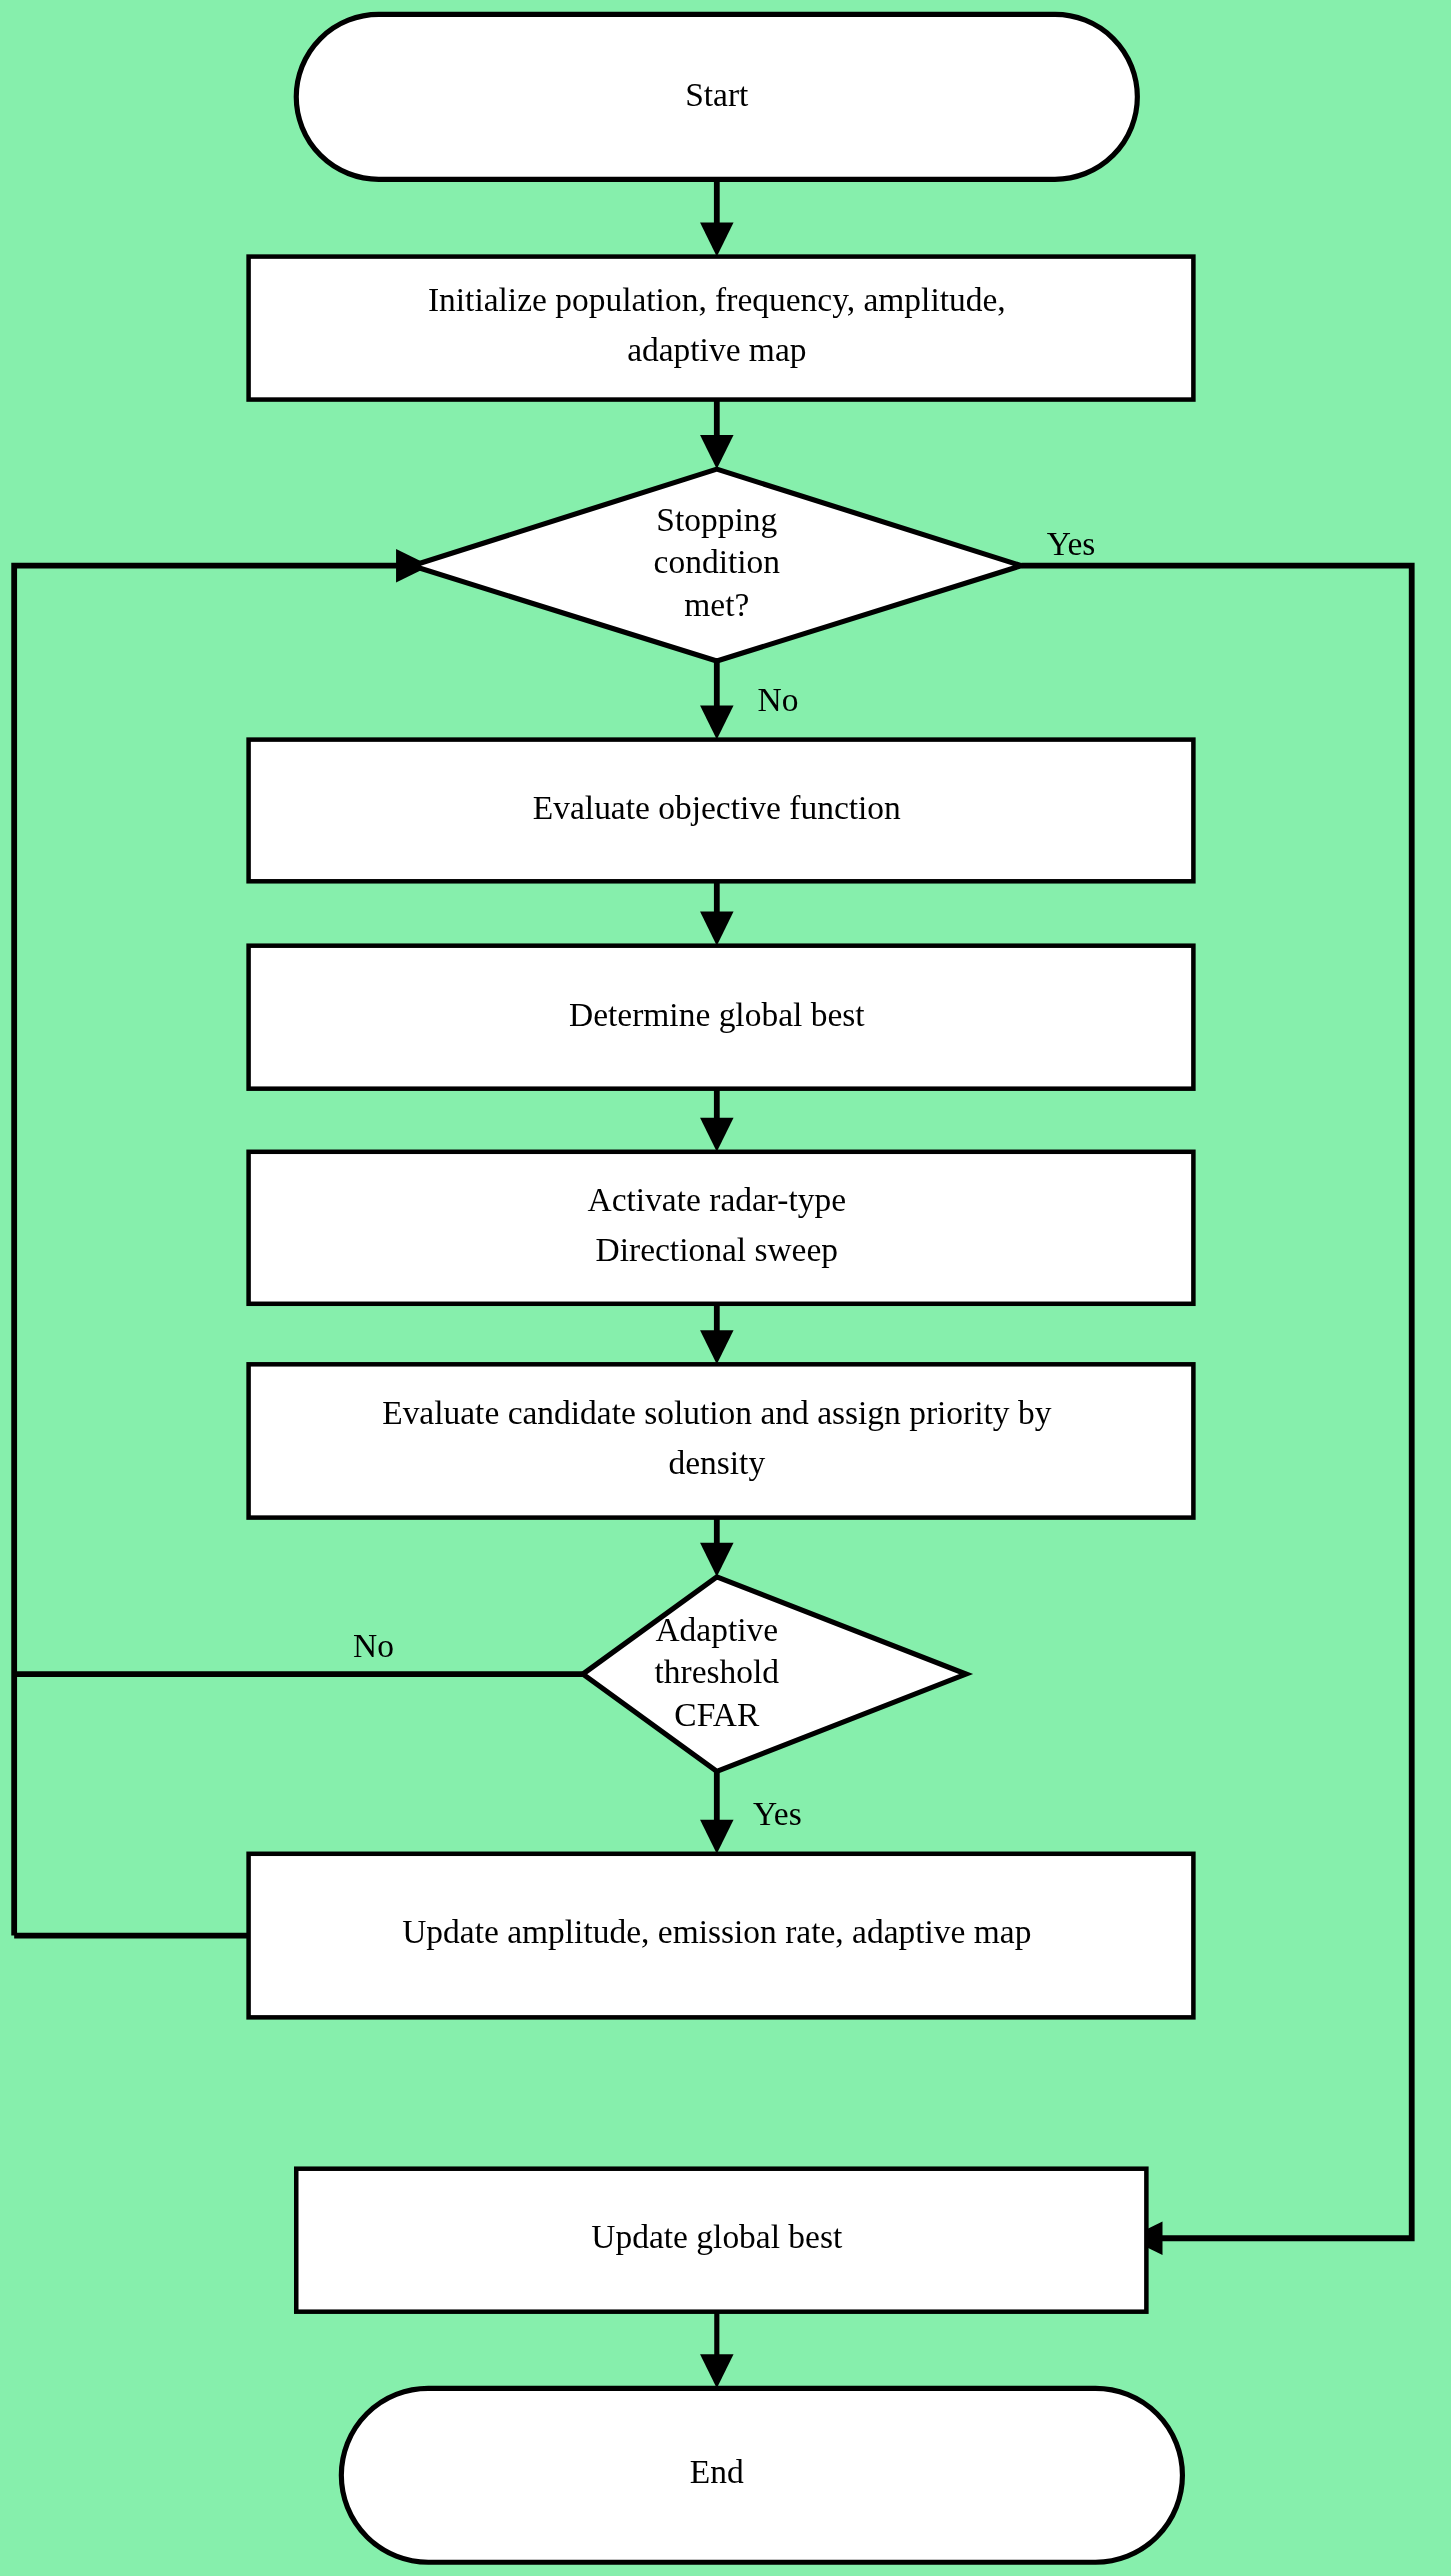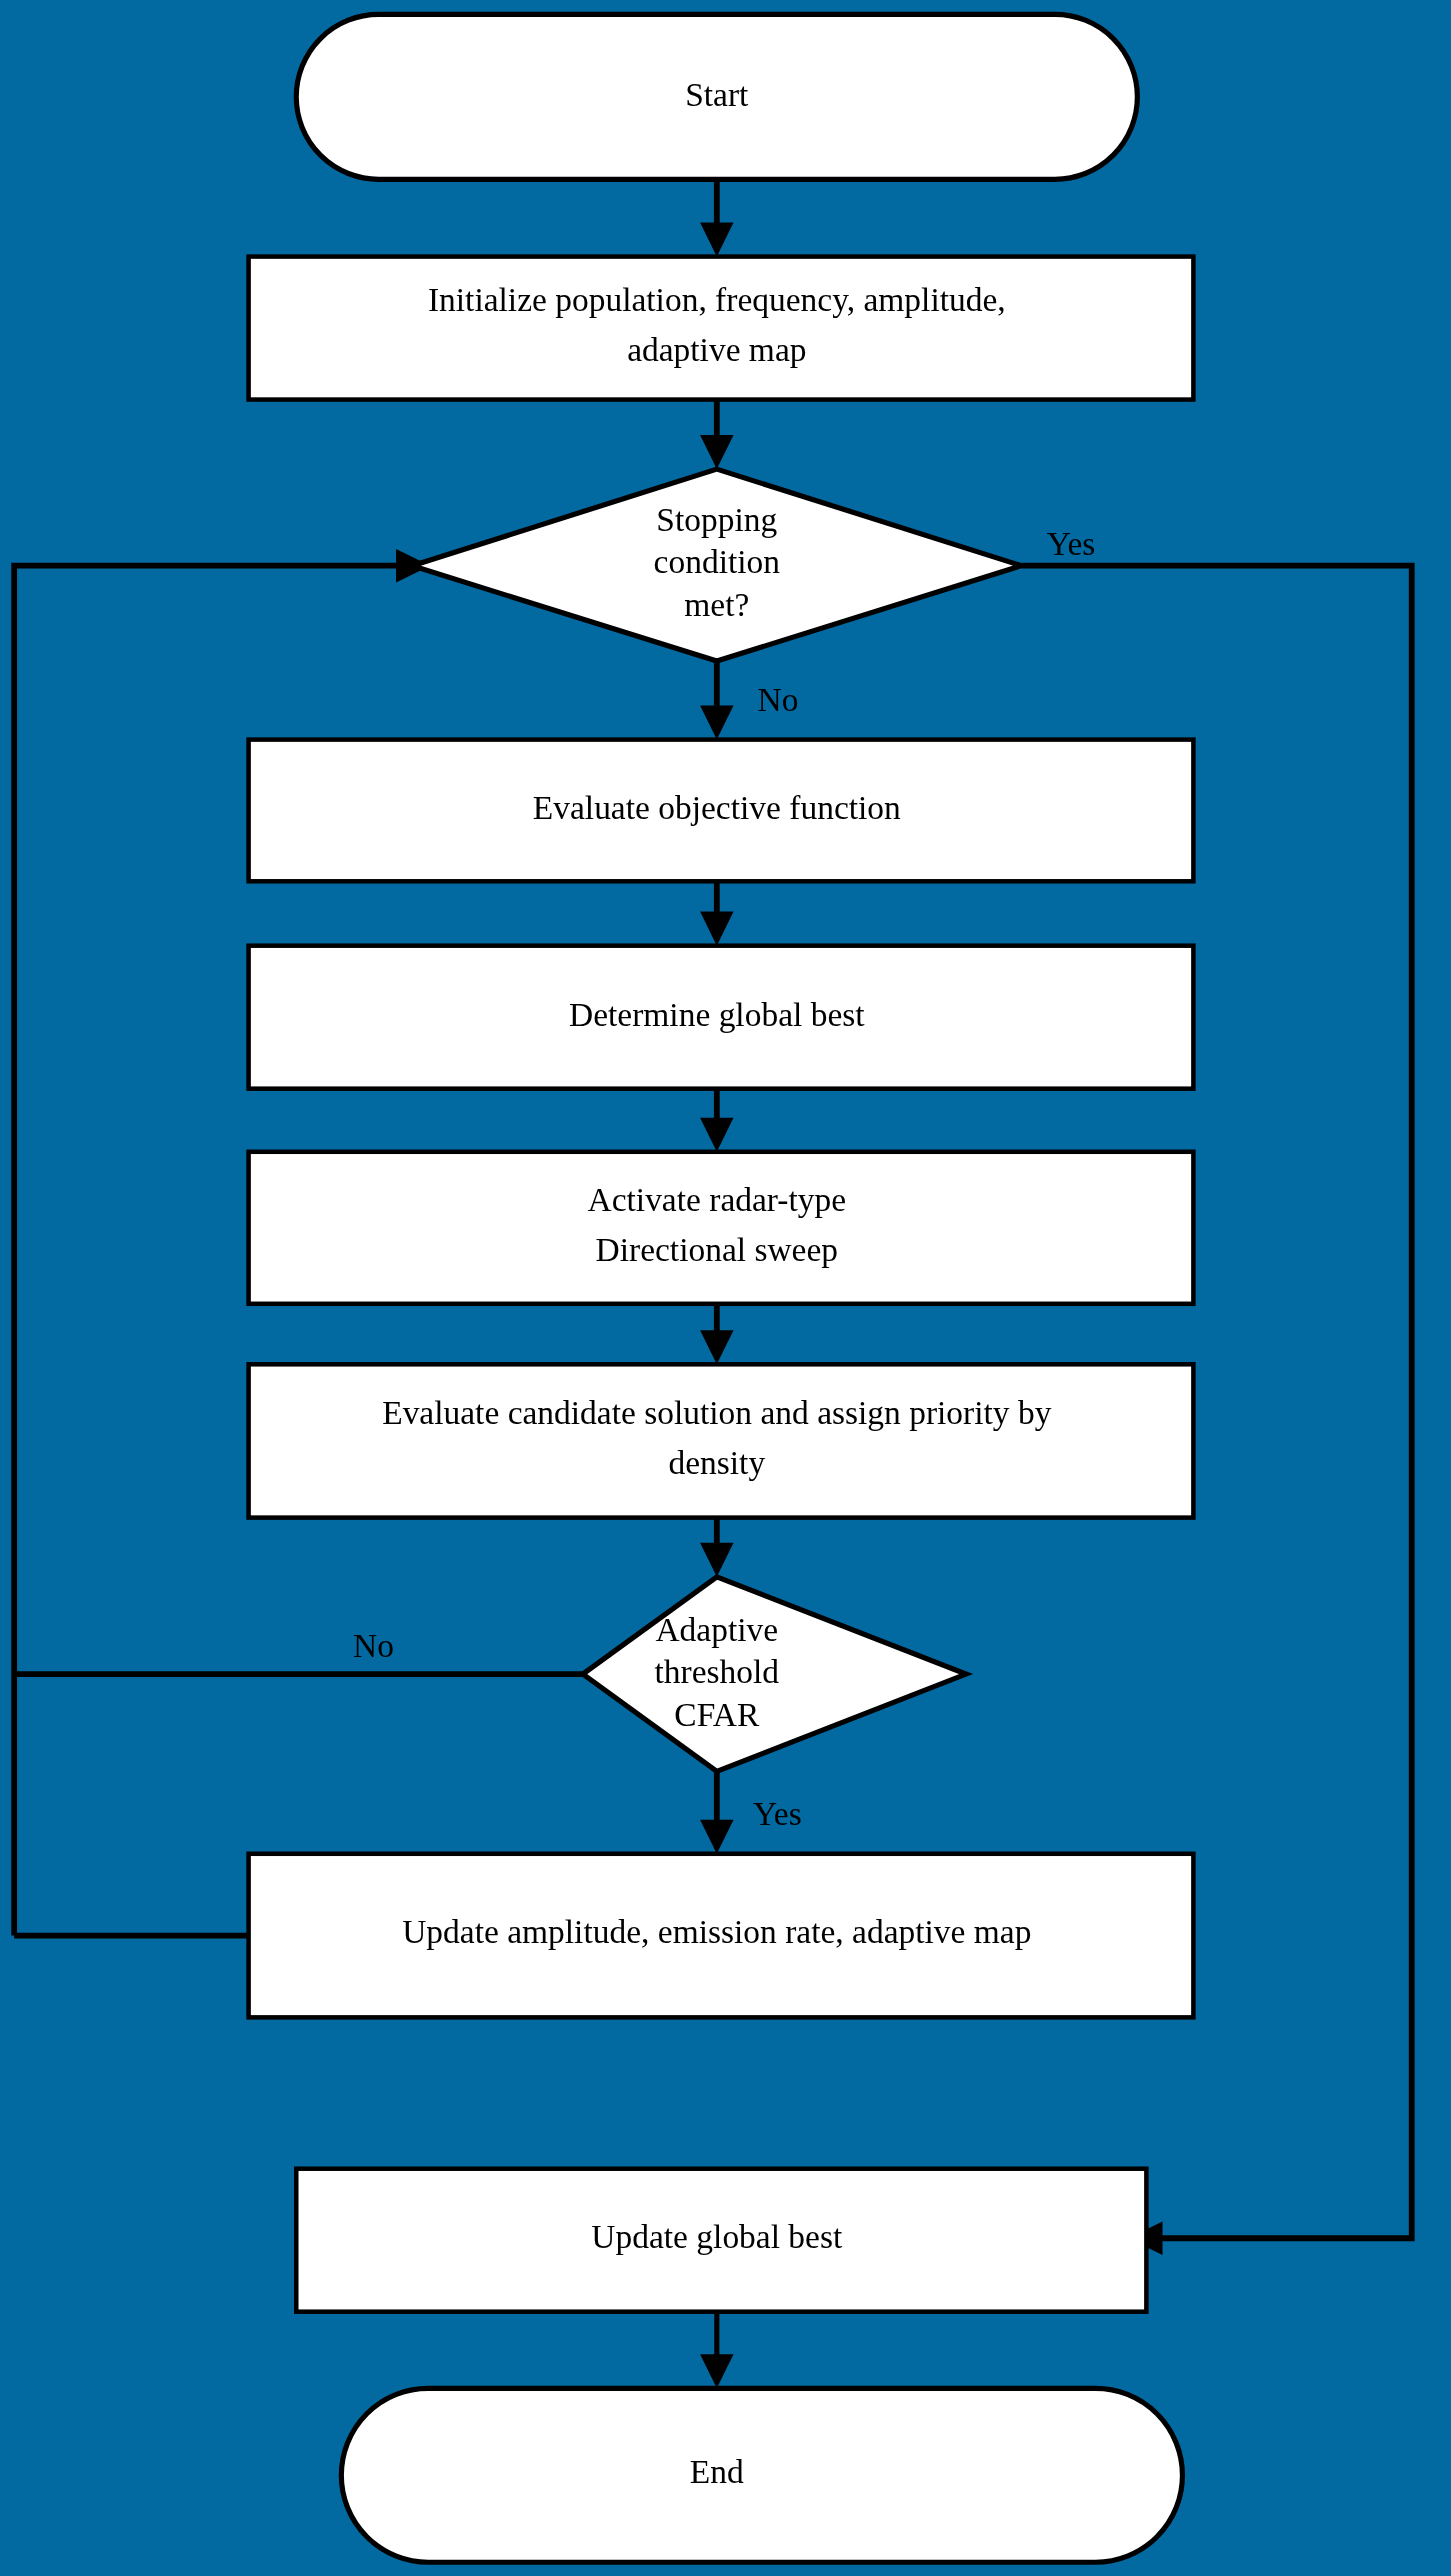--- a/index.html
+++ b/index.html
@@ -10,21 +10,21 @@
   body {
     width: 1451px;
     height: 2576px;
     font-family: "Liberation Serif", "DejaVu Serif", serif;
     overflow: hidden;
   }
   #flowchart-root {
     position: relative;
     width: 1451px;
     height: 2576px;
-    background: #0369a1;
+    background: #86efac;
   }
   svg.diagram {
     display: block;
     width: 1451px;
     height: 2576px;
   }
   .node-shape {
     fill: #ffffff;
     stroke: #000000;
     stroke-width: 7;

